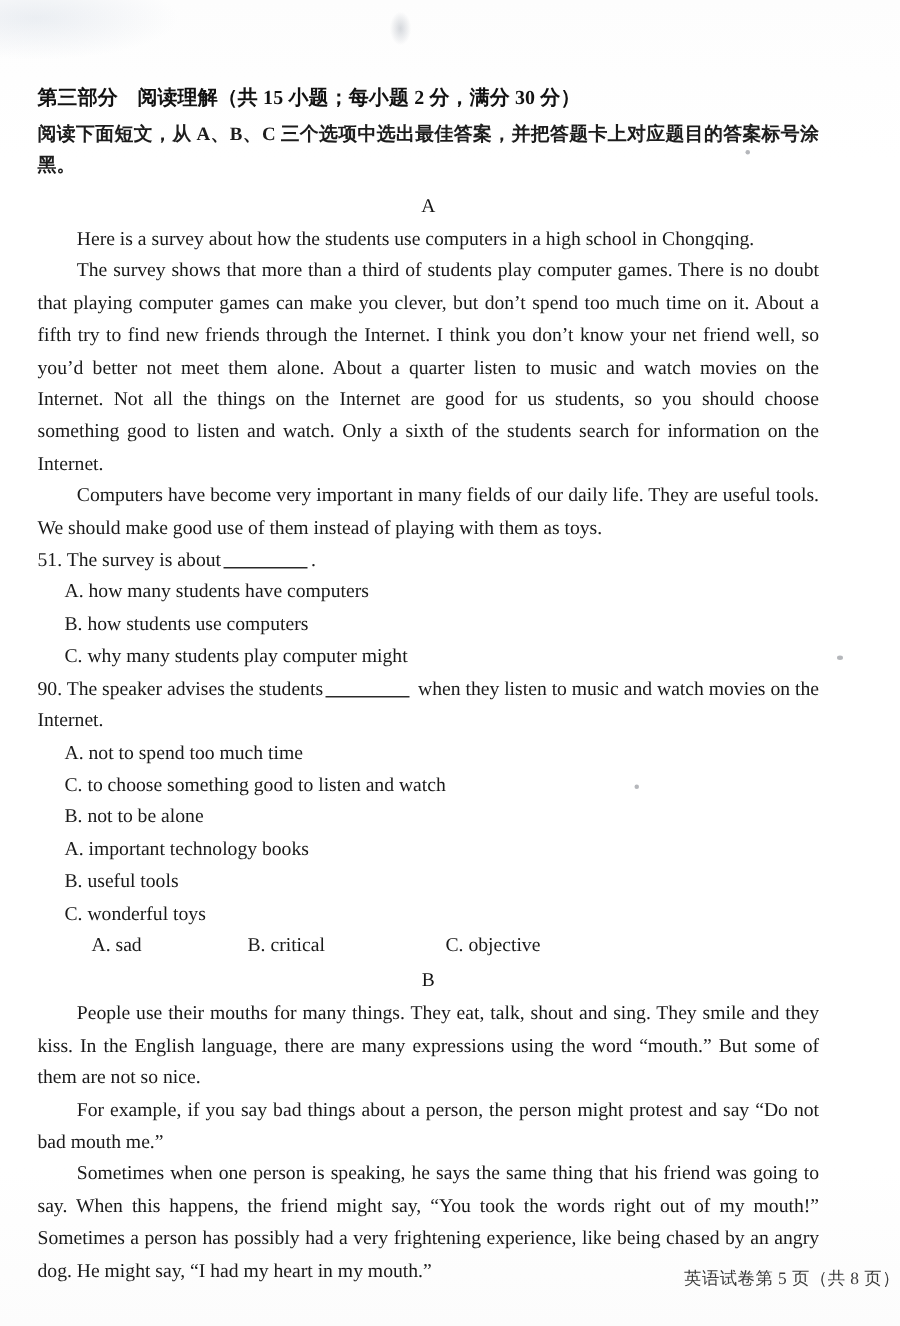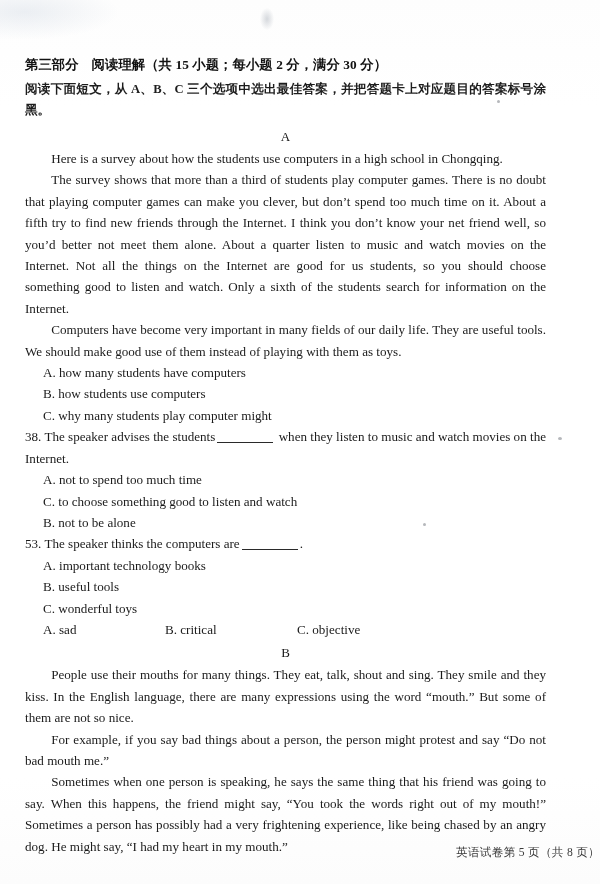--- a/index.html
+++ b/index.html
@@ -107,21 +107,21 @@
     font-size: 13.1px;
     line-height: 21.4px;
     color: #1a1a1a;
     position: relative;
     height: 21.4px;
   }
   .opt-row span {
     position: absolute;
     top: 0;
   }
-  .opt-a { left: 18px; }
+  .opt-a { left: 36px; }
   .opt-b { left: 140px; }
   .opt-c { left: 272px; }
 
   .blank {
     display: inline-block;
     width: 56px;
     border-bottom: 1px solid #2a2a2a;
     vertical-align: -2px;
     margin: 0 2px;
   }
@@ -153,32 +153,32 @@
     <div class="section-head"><span>第三部分</span><span class="gap"></span><span>阅读理解（共 15 小题；每小题 2 分，满分 30 分）</span></div>
 
     <div class="directions">阅读下面短文，从 A、B、C 三个选项中选出最佳答案，并把答题卡上对应题目的答案标号涂黑。</div>
 
     <div class="passage-label">A</div>
 
     <p class="para">Here is a survey about how the students use computers in a high school in Chongqing.</p>
     <p class="para">The survey shows that more than a third of students play computer games. There is no doubt that playing computer games can make you clever, but don’t spend too much time on it. About a fifth try to find new friends through the Internet. I think you don’t know your net friend well, so you’d better not meet them alone. About a quarter listen to music and watch movies on the Internet. Not all the things on the Internet are good for us students, so you should choose something good to listen and watch. Only a sixth of the students search for information on the Internet.</p>
     <p class="para">Computers have become very important in many fields of our daily life. They are useful tools. We should make good use of them instead of playing with them as toys.</p>
 
+    <div class="q-line"><span>51.</span>
+      <span>The survey is about</span><span class="blank"></span><span>.</span></div>
     <div class="opt">A. how many students have computers</div>
     <div class="opt">B. how students use computers</div>
     <div class="opt">C. why many students play computer might</div>
 
-    <div class="q-line wrap"><span>38.</span>
+    <div class="q-line wrap"><span>90.</span>
       <span>The speaker advises the students</span><span class="blank"></span> <span>when they listen to music and watch movies on the Internet.</span></div>
     <div class="opt">A. not to spend too much time</div>
     <div class="opt">C. to choose something good to listen and watch</div>
     <div class="opt">B. not to be alone</div>
 
-    <div class="q-line"><span>53.</span>
-      <span>The speaker thinks the computers are</span><span class="blank"></span><span>.</span></div>
     <div class="opt">A. important technology books</div>
     <div class="opt">B. useful tools</div>
     <div class="opt">C. wonderful toys</div>
 
     <div class="opt-row">
       <span class="opt-a">A. sad</span>
       <span class="opt-b">B. critical</span>
       <span class="opt-c">C. objective</span>
     </div>
 

